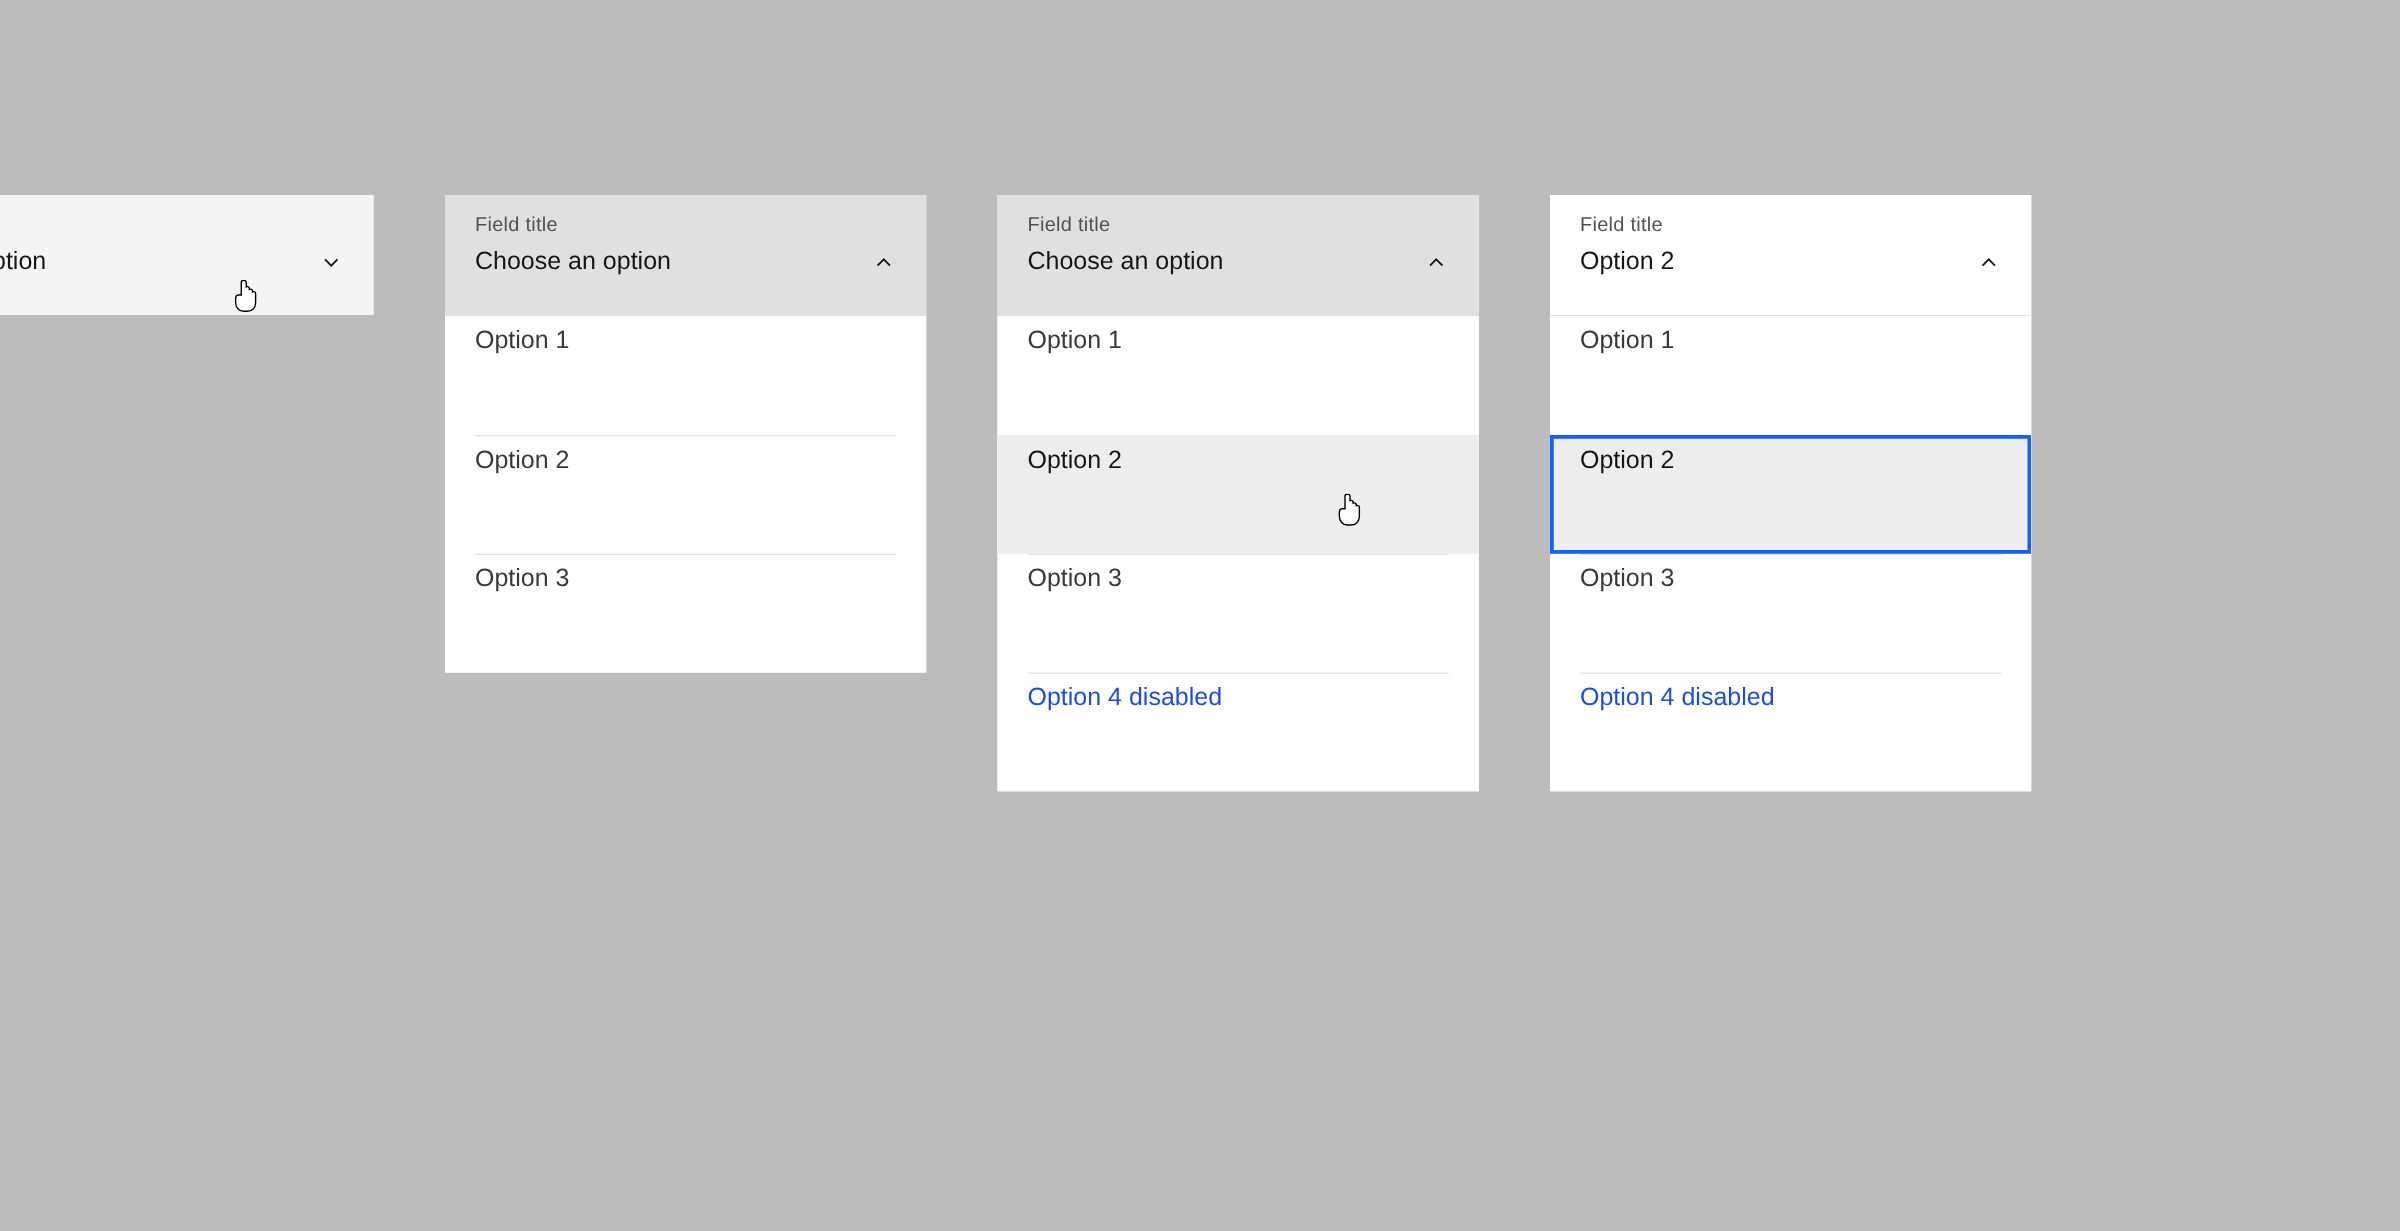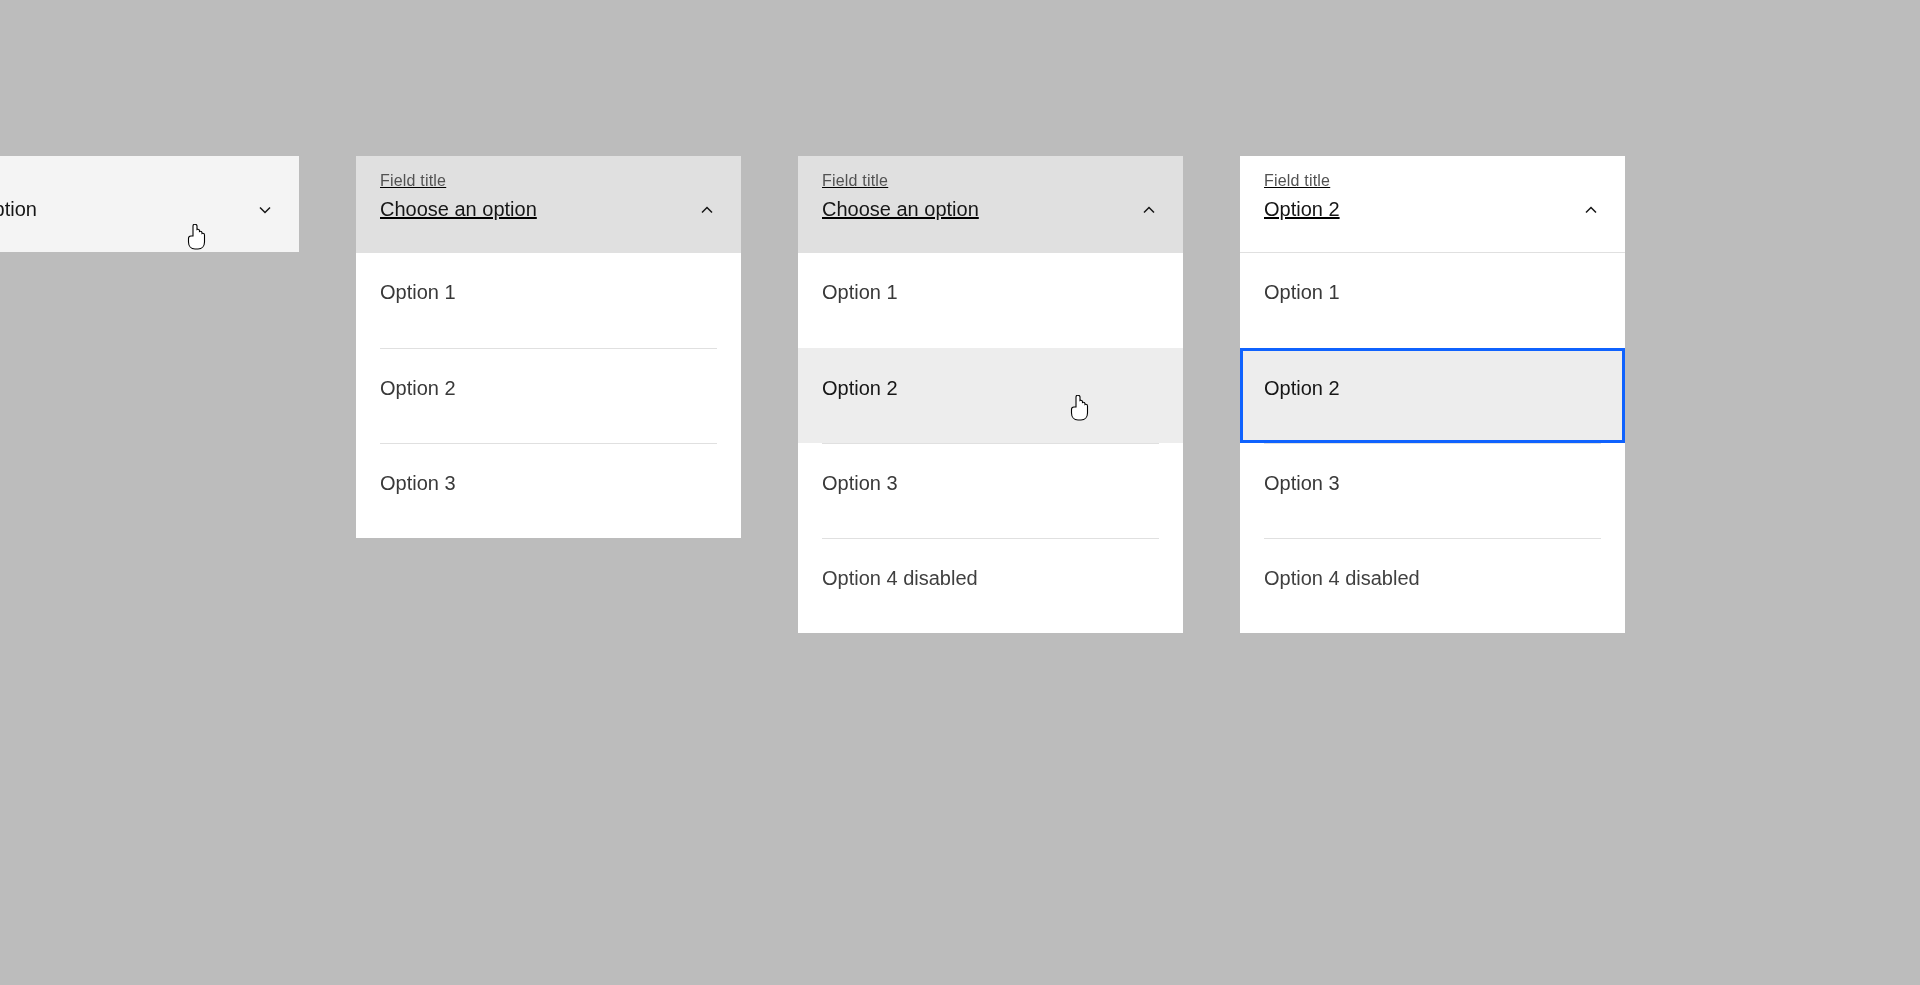--- a/index.html
+++ b/index.html
@@ -56,21 +56,21 @@
   .option-list {
     background: #fff;
   }
   .option {
     padding: 0 24px;
   }
   .option-inner {
     height: 95px;
     display: flex;
     align-items: flex-start;
-    padding-top: 28px;
+    padding-top: 8px;
     font-size: 20px;
     color: #393939;
     border-top: 1px solid #e0e0e0;
   }
   .option:first-child .option-inner { border-top: none; }
   .option.hovered {
     background: #ededed;
   }
   .option.hovered .option-inner {
     color: #161616;
@@ -79,39 +79,39 @@
   .option.selected {
     background: #ededed;
     position: relative;
     box-shadow: inset 0 0 0 3px #0f62fe;
   }
   .option.selected .option-inner {
     color: #161616;
     border-top-color: transparent;
   }
   .option.disabled .option-inner {
-    color: #404040;
+    color: #1d4ed8;
   }
   
   .cursor {
     position: absolute;
     width: 24px;
     height: 28px;
     pointer-events: none;
   }
   .cursor svg { display:block; }
 
   
   .d1 { top: 156px; left: -86px; width: 385px; }
   .d2 { top: 156px; left: 356px; width: 385px; }
   .d3 { top: 156px; left: 798px; width: 385px; }
   .d4 { top: 156px; left: 1240px; width: 385px; }
 
   .d1 .dd-header { height: 96px; }
-  .d2 .dd-header, .d3 .dd-header, .d4 .dd-header { height: 97px; text-decoration: underline; }
+  .d2 .dd-header, .d3 .dd-header, .d4 .dd-header { height: 97px; }
 </style>
 </head>
 <body>
 
 <div class="stage">
 
   <div class="dropdown d1">
     <div class="dd-header light">
       <div class="field-title">le</div>
       <div class="value-row">

